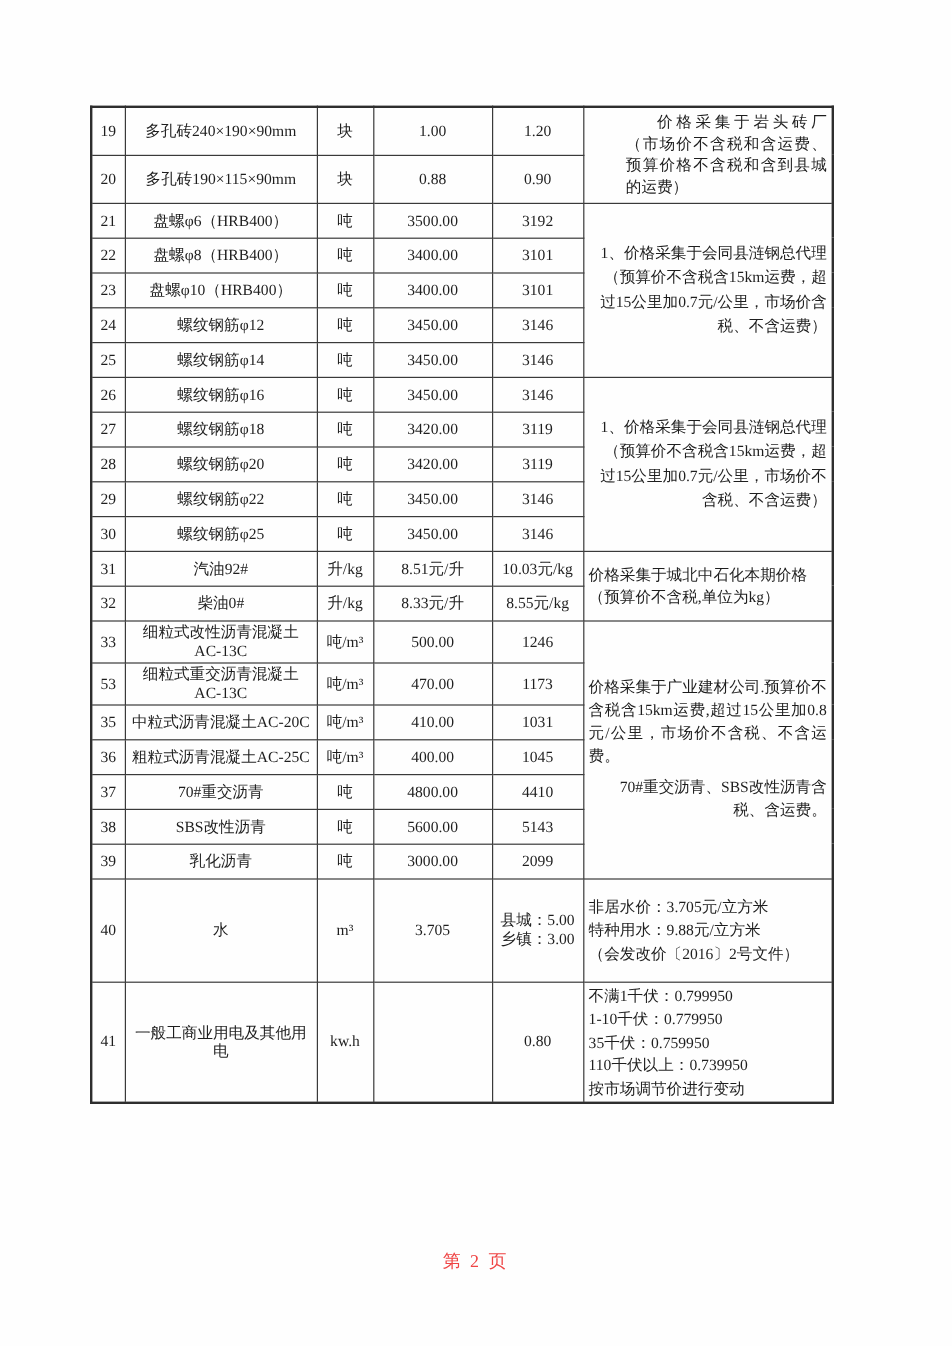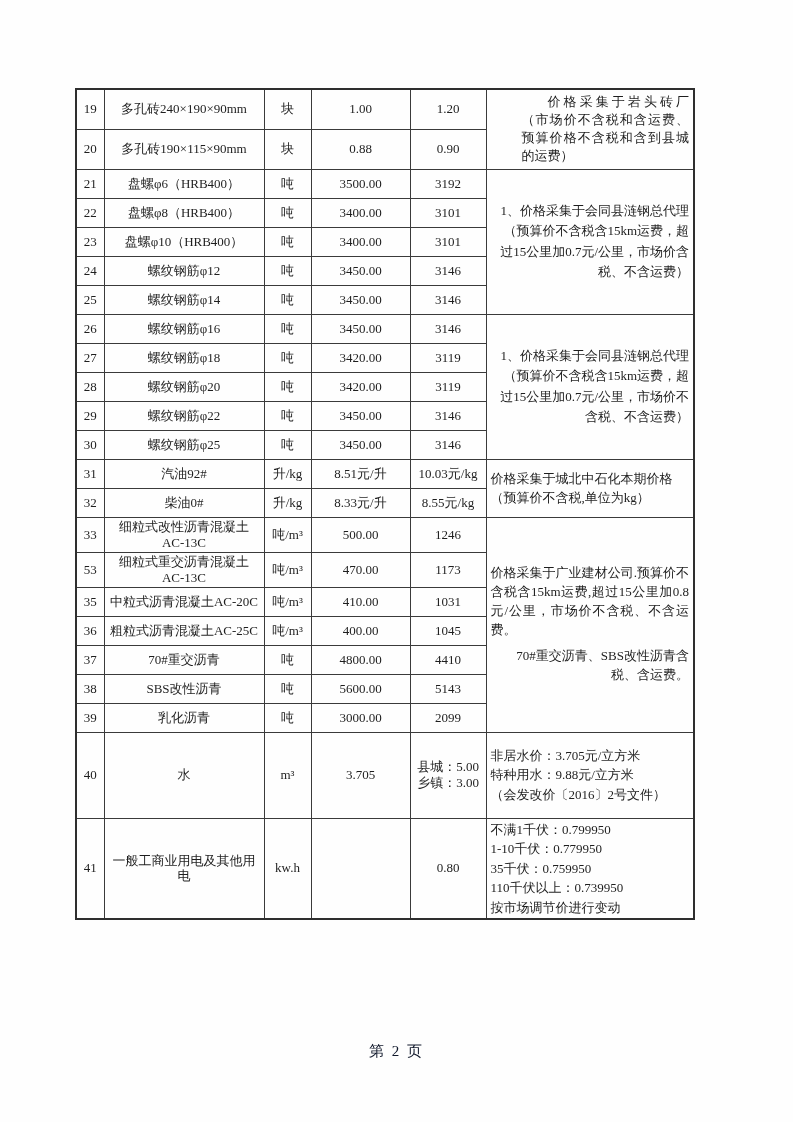--- a/index.html
+++ b/index.html
@@ -63,21 +63,21 @@
   .rk-gap { margin-top: 8px; text-align: right; line-height: 1.45; }
   .pre { white-space: pre-line; }
   .footer {
     position: absolute;
     left: 0;
     top: 1042px;
     width: 100%;
     text-align: center;
     font-size: 15px;
     letter-spacing: 2px;
-    color: #0f172a;
+    color: #ef4444;
   }
 </style>
 </head>
 <body>
 
 <div class="page">
 
   <table class="price-table">
     <colgroup>
       <col style="width:28px">

